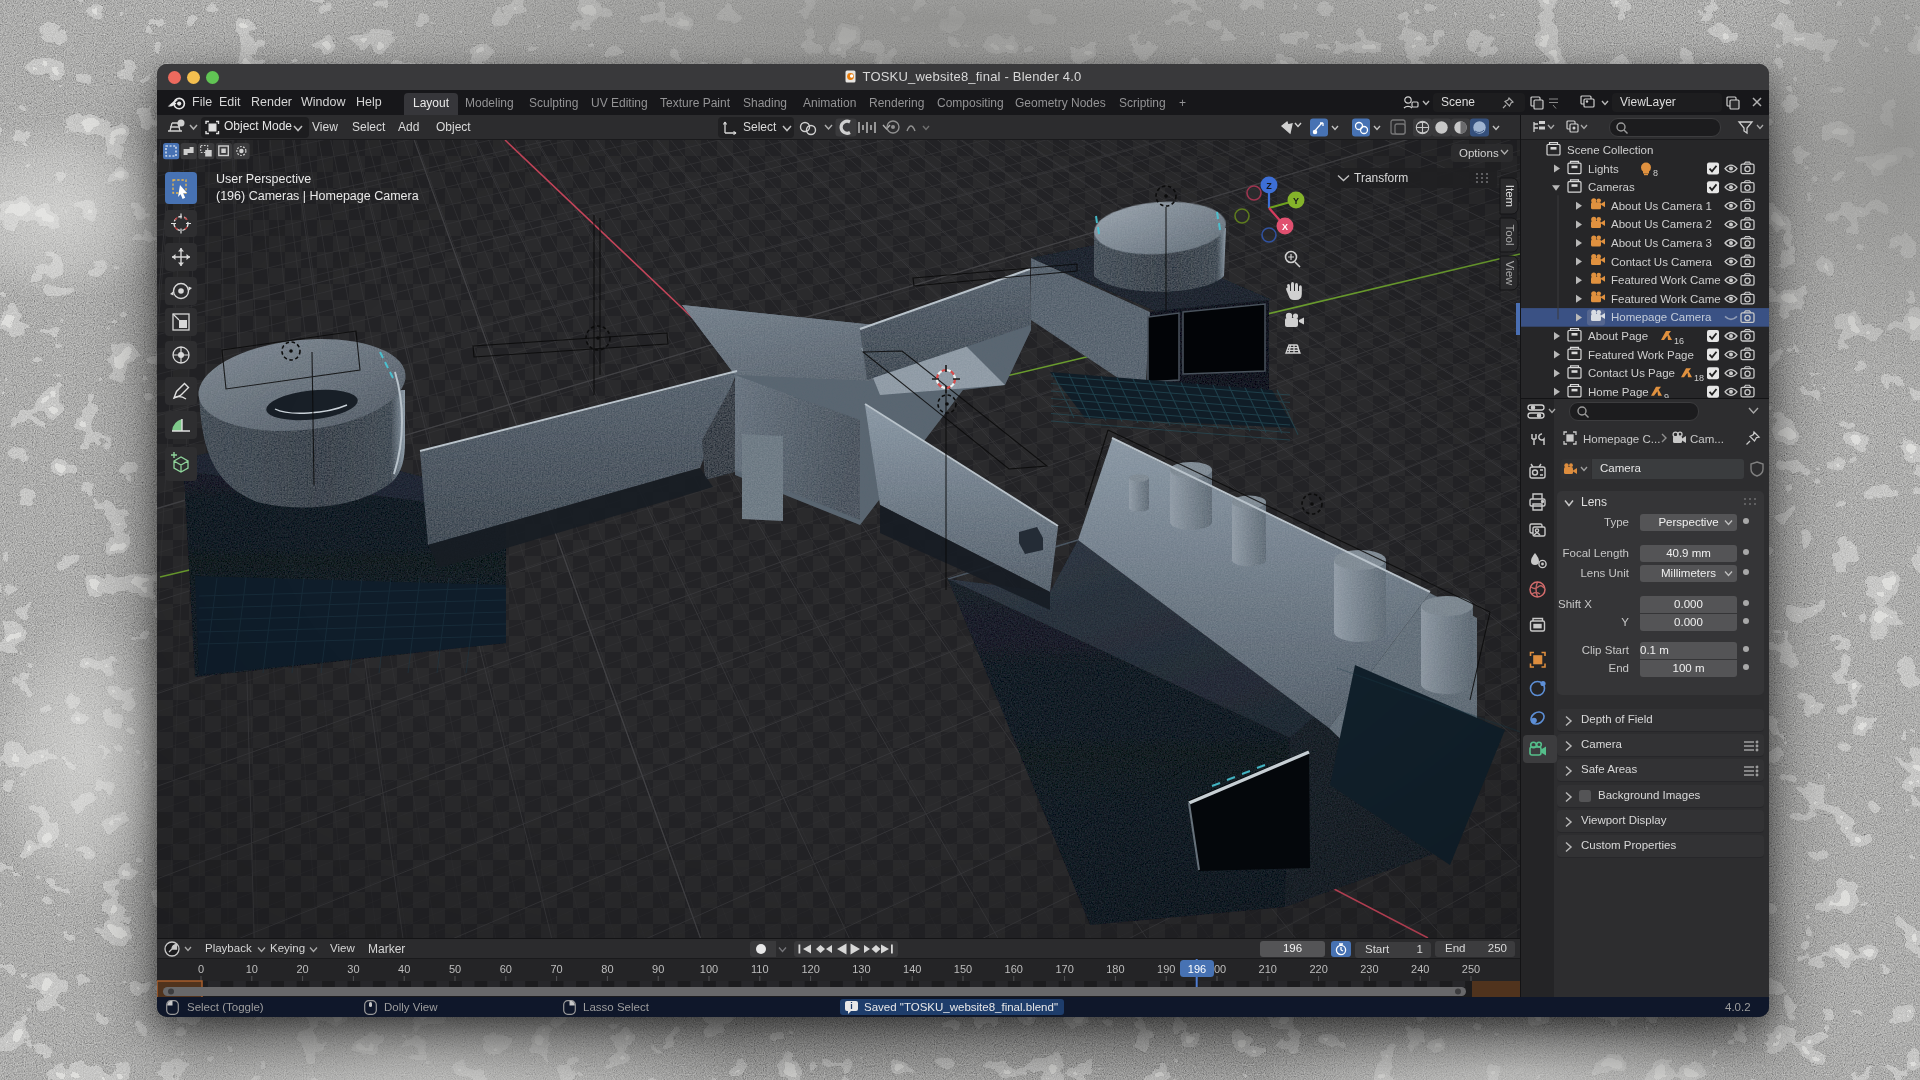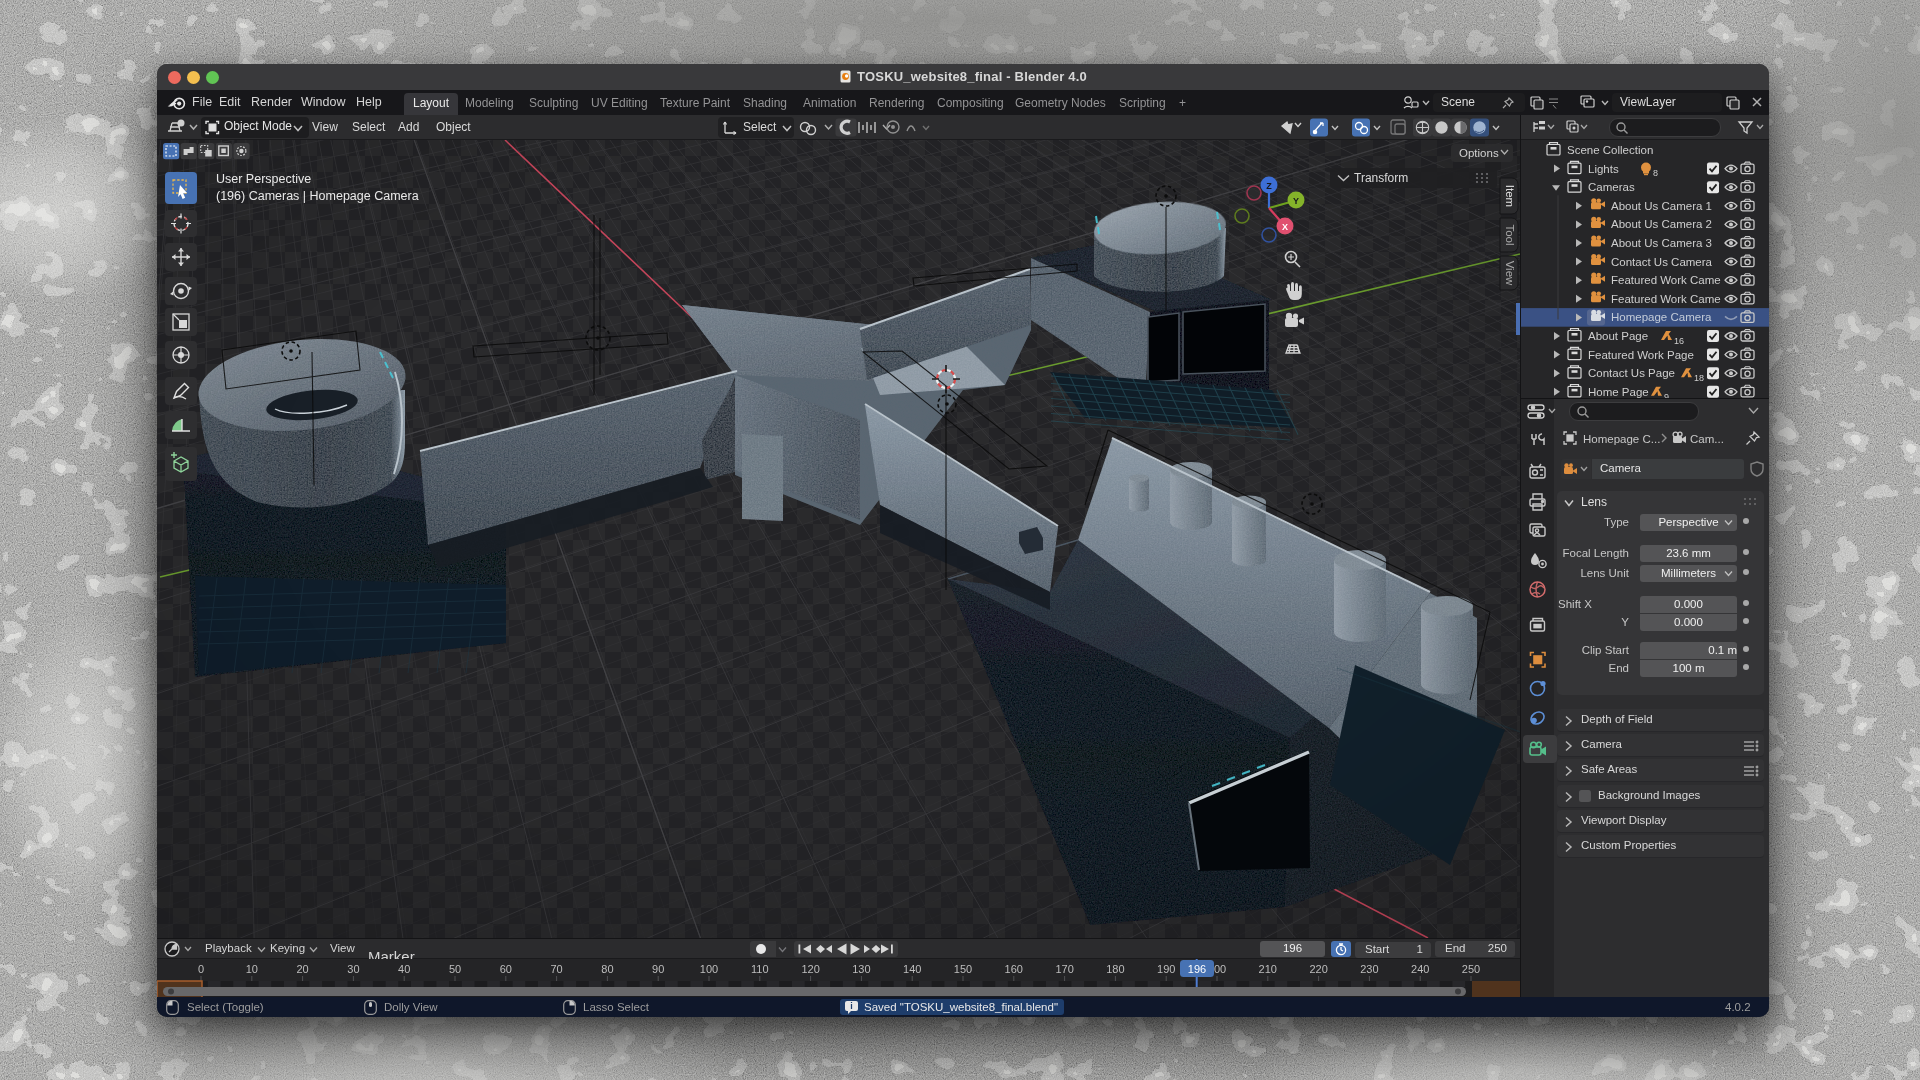--- a/index.html
+++ b/index.html
@@ -1,21 +1,21 @@
 <!DOCTYPE html>
 <html><head><meta charset="utf-8">
 <style>
 *{margin:0;padding:0;box-sizing:border-box}
 html,body{width:1920px;height:1080px;overflow:hidden;background:#b0b0ae;font-family:"Liberation Sans",sans-serif}
 .abs{position:absolute}
 #desk{position:absolute;left:0;top:0;width:1920px;height:1080px}
 #win{position:absolute;left:157px;top:64px;width:1612px;height:953px;border-radius:10px;overflow:hidden;background:#2b2b2d;box-shadow:0 30px 70px rgba(0,0,0,.55),0 8px 25px rgba(0,0,0,.35)}
 .tb{position:absolute;left:0;top:0;width:1612px;height:26px;background:#39393b}
 .dot{position:absolute;top:6.5px;width:13px;height:13px;border-radius:50%}
-.title{position:absolute;top:5px;left:0;width:1612px;text-align:center;font-size:13px;font-weight:bold;color:#d8d8d8;letter-spacing:.2px}
+.title{position:absolute;top:5px;left:0;width:1612px;text-align:center;font-size:13px;font-weight:normal;color:#d8d8d8;letter-spacing:.2px}
 .menubar{position:absolute;left:0;top:26px;width:1612px;height:25px;background:#17171a}
 .mi{position:absolute;top:5px;font-size:12.5px;color:#d5d5d5}
 .wtab{position:absolute;top:3px;height:36px;line-height:20px;font-size:12px;color:#939395;padding:0 9px;border-radius:4px}
 .wtab.on{background:#36363a;color:#e9e9e9}
 .thead{position:absolute;left:0;top:51px;width:1363px;height:25px;background:#2c2c2e;border-bottom:1px solid #1a1a1c}
 .tm{position:absolute;top:5px;font-size:12px;color:#dadada}
 .fld{position:absolute;background:#1d1d1f;border-radius:4px;color:#dcdcdc;font-size:12px}
 .vp{position:absolute;left:0;top:76px;width:1363px;height:798px;background:#29292b;overflow:hidden}
 .rp{position:absolute;left:1363px;top:51px;width:249px;height:882px;background:#262628;border-left:1px solid #131315}
 .sb{position:absolute;left:0;top:933px;width:1612px;height:20px;background:#0f172a;color:#9d9d9d;font-size:11.5px}
@@ -1400,36 +1400,36 @@
           <circle cx="12" cy="2" r="1" fill="#6e6e70"></circle>
           <circle cx="12" cy="7" r="1" fill="#6e6e70"></circle>
         </svg>
         <div class="abs" style="left:0;top:117px;width:108px;text-align:right;font-size:11.5px;color:#c6c6c6">Type</div>
         <div class="abs" style="left:119px;top:115px;width:97px;height:17px;background:#545456;border-radius:3px;text-align:center;font-size:11.5px;color:#f0f0f0;padding-top:1.5px">Perspective</div>
         <svg class="abs" style="left:203px;top:120px" width="10" height="8">
           <path d="M1 1.5 l3.5 4 3.5-4" stroke="#c0c0c0" stroke-width="1.3" fill="none"></path>
         </svg>
         <div class="abs" style="left:222px;top:119px;width:6px;height:6px;border-radius:50%;background:#a8a8a8"></div>
         <div class="abs" style="left:0;top:148px;width:108px;text-align:right;font-size:11.5px;color:#c6c6c6">Focal Length</div>
-        <div class="abs" style="left:119px;top:146px;width:97px;height:17px;background:#545456;border-radius:3px;text-align:center;font-size:11.5px;color:#f0f0f0;padding-top:1.5px">23.6 mm</div>
+        <div class="abs" style="left:119px;top:146px;width:97px;height:17px;background:#545456;border-radius:3px;text-align:center;font-size:11.5px;color:#f0f0f0;padding-top:1.5px">40.9 mm</div>
         <div class="abs" style="left:222px;top:150px;width:6px;height:6px;border-radius:50%;background:#a8a8a8"></div>
         <div class="abs" style="left:0;top:168px;width:108px;text-align:right;font-size:11.5px;color:#c6c6c6">Lens Unit</div>
         <div class="abs" style="left:119px;top:166px;width:97px;height:17px;background:#545456;border-radius:3px;text-align:center;font-size:11.5px;color:#f0f0f0;padding-top:1.5px">Millimeters</div>
         <svg class="abs" style="left:203px;top:171px" width="10" height="8">
           <path d="M1 1.5 l3.5 4 3.5-4" stroke="#c0c0c0" stroke-width="1.3" fill="none"></path>
         </svg>
         <div class="abs" style="left:222px;top:170px;width:6px;height:6px;border-radius:50%;background:#a8a8a8"></div>
         <div class="abs" style="left:0;top:199px;width:108px;text-align:center;font-size:11.5px;color:#c6c6c6">Shift X</div>
         <div class="abs" style="left:119px;top:197px;width:97px;height:17px;background:#545456;border-radius:3px 3px 0 0;text-align:center;font-size:11.5px;color:#f0f0f0;padding-top:1.5px">0.000</div>
         <div class="abs" style="left:222px;top:201px;width:6px;height:6px;border-radius:50%;background:#a8a8a8"></div>
         <div class="abs" style="left:0;top:217px;width:108px;text-align:right;font-size:11.5px;color:#c6c6c6">Y</div>
         <div class="abs" style="left:119px;top:215px;width:97px;height:17px;background:#545456;border-radius:0 0 3px 3px;text-align:center;font-size:11.5px;color:#f0f0f0;padding-top:1.5px">0.000</div>
         <div class="abs" style="left:222px;top:219px;width:6px;height:6px;border-radius:50%;background:#a8a8a8"></div>
         <div class="abs" style="left:0;top:245px;width:108px;text-align:right;font-size:11.5px;color:#c6c6c6">Clip Start</div>
-        <div class="abs" style="left:119px;top:243px;width:97px;height:17px;background:#545456;border-radius:3px 3px 0 0;text-align:right;font-size:11.5px;color:#f0f0f0;padding-top:1.5px">0.1 m</div>
+        <div class="abs" style="left:119px;top:243px;width:97px;height:17px;background:#545456;border-radius:3px 3px 0 0;text-align:left;font-size:11.5px;color:#f0f0f0;padding-top:1.5px">0.1 m</div>
         <div class="abs" style="left:222px;top:247px;width:6px;height:6px;border-radius:50%;background:#a8a8a8"></div>
         <div class="abs" style="left:0;top:263px;width:108px;text-align:right;font-size:11.5px;color:#c6c6c6">End</div>
         <div class="abs" style="left:119px;top:261px;width:97px;height:17px;background:#545456;border-radius:0 0 3px 3px;text-align:center;font-size:11.5px;color:#f0f0f0;padding-top:1.5px">100 m</div>
         <div class="abs" style="left:222px;top:265px;width:6px;height:6px;border-radius:50%;background:#a8a8a8"></div>
         <div class="abs" style="left:36px;top:310px;width:207px;height:23px;background:#323234;border-radius:4px;border-bottom:1px solid #27272a"></div>
         <svg class="abs" style="left:43px;top:316px" width="10" height="12">
           <path d="M2 1.5 l5 4.5 -5 4.5" stroke="#b8b8b8" stroke-width="1.5" fill="none"></path>
         </svg>
         <div class="abs" style="left:60px;top:314px;font-size:11.5px;color:#d8d8d8">Depth of Field</div>
         <div class="abs" style="left:36px;top:335px;width:207px;height:23px;background:#323234;border-radius:4px;border-bottom:1px solid #27272a"></div>
@@ -1479,21 +1479,21 @@
 <div class="abs" style="left:0;top:874px;width:1363px;height:59px;background:#1d1d1f;border-top:1px solid #141416">
       <div class="abs" style="left:0;top:0;width:1363px;height:20px;background:#2b2b2d;border-bottom:1px solid #1a1a1c"></div>
       <svg class="abs" style="left:6px;top:2px" width="34" height="16" viewBox="0 0 34 16">
         <circle cx="9" cy="8" r="7" fill="#1c1c1e" stroke="#c8c8c8" stroke-width="1.3"></circle>
         <path d="M9 8 a4.5 4.5 0 0 1 4.5 -4.5 v4.5 Z M9 8 l-3 3" stroke="#c8c8c8" stroke-width="1.3" fill="#c8c8c8"></path>
         <path d="M22 6 l3 3.5 3-3.5" stroke="#a8a8a8" stroke-width="1.3" fill="none"></path>
       </svg>
       <div class="abs" style="left:48px;top:3px;font-size:11.5px;color:#d5d5d5">Playback</div>
       <div class="abs" style="left:113px;top:3px;font-size:11.5px;color:#d5d5d5">Keying</div>
       <div class="abs" style="left:173px;top:3px;font-size:11.5px;color:#d5d5d5">View</div>
-      <div class="abs" style="left:211px;top:9px;font-size:15px;color:#d5d5d5">Marker</div>
+      <div class="abs" style="left:211px;top:3px;font-size:12px;color:#d5d5d5">Marker</div>
       <svg class="abs" style="left:100px;top:7px" width="10" height="8">
         <path d="M1 1.5 l3.5 4 3.5-4" stroke="#a8a8a8" stroke-width="1.3" fill="none"></path>
       </svg>
       <svg class="abs" style="left:152px;top:7px" width="10" height="8">
         <path d="M1 1.5 l3.5 4 3.5-4" stroke="#a8a8a8" stroke-width="1.3" fill="none"></path>
       </svg>
       <div class="abs" style="left:593px;top:2px;width:26px;height:16px;background:#39393b;border-radius:3px 0 0 3px"></div>
       <div class="abs" style="left:599px;top:5px;width:10px;height:10px;border-radius:50%;background:#e8e8e8"></div>
       <svg class="abs" style="left:620px;top:7px" width="12" height="8">
         <path d="M2 1.5 l3.5 4 3.5-4" stroke="#76767a" stroke-width="1.3" fill="none"></path>

